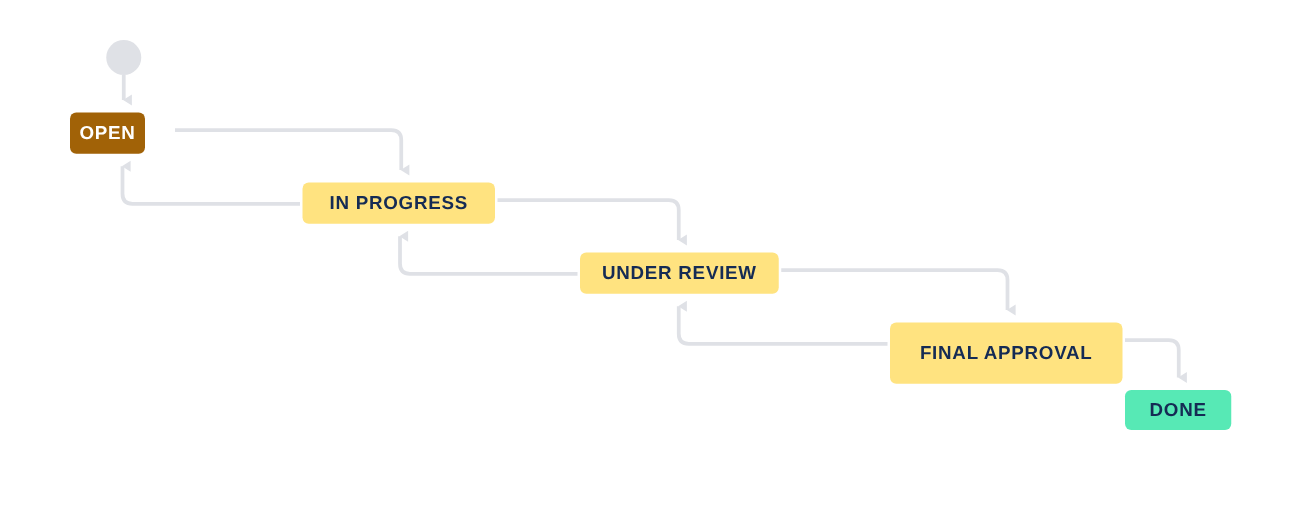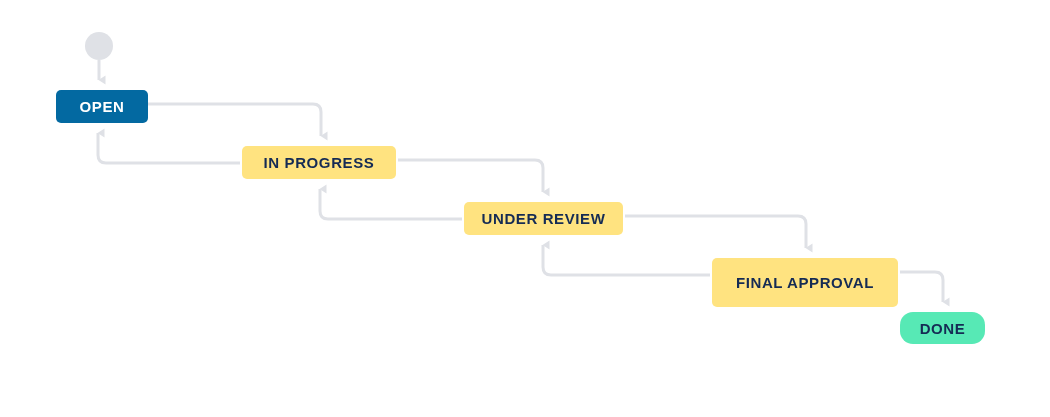--- a/index.html
+++ b/index.html
@@ -37,21 +37,21 @@
     font-weight: bold;
     font-size: 15px;
     line-height: 1;
     white-space: nowrap;
     user-select: none;
   }
   .node-open        { font-size: 15px; }
   .node-inprogress  { font-size: 15px; }
   .node-underreview { font-size: 15px; }
   .node-finalapp    { font-size: 15px; }
-  .node-done        { font-size: 15px; border-radius: 13px; }
+  .node-done        { font-size: 15px; }
   .start-dot {
     position: absolute;
     border-radius: 50%;
   }
 </style>
 </head>
 <body>
 
 <div id="canvas" style="background: rgb(255, 255, 255);">
 
@@ -79,21 +79,21 @@
       <path d="M 625 216 L 798 216 Q 806 216 806 224 L 806 248" marker-end="url(#arrowDown)"></path>
 
       <path d="M 710 275 L 551 275 Q 543 275 543 267 L 543 245" marker-end="url(#arrowUp)"></path>
 
       <path d="M 900 272 L 935 272 Q 943 272 943 280 L 943 302" marker-end="url(#arrowDown)"></path>
     </g>
   </svg>
 
   <div class="start-dot" style="left: 85px; top: 32px; width: 28px; height: 28px; background: rgb(223, 225, 230);"></div>
 
-  <div class="node node-open" style="left: 56px; top: 90px; width: 92px; height: 33px; background: #0369a1; color: rgb(255, 255, 255);">
+  <div class="node node-open" style="left: 56px; top: 90px; width: 60px; height: 33px; background: #a16207; color: rgb(255, 255, 255);">
     <span>OPEN</span>
   </div>
 
   <div class="node node-inprogress" style="left: 242px; top: 146px; width: 154px; height: 33px; background: rgb(255, 227, 128); color: rgb(21, 43, 84);">
     <span>IN PROGRESS</span>
   </div>
 
   <div class="node node-underreview" style="left: 464px; top: 202px; width: 159px; height: 33px; background: rgb(255, 227, 128); color: rgb(21, 43, 84);">
     <span>UNDER REVIEW</span>
   </div>

